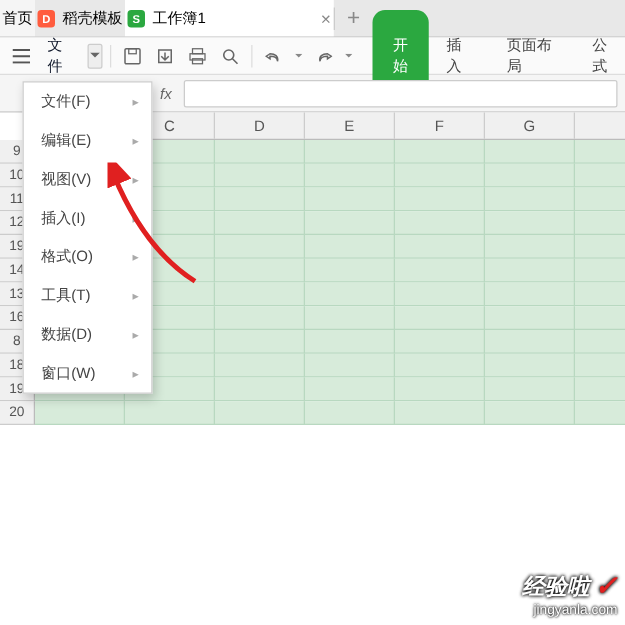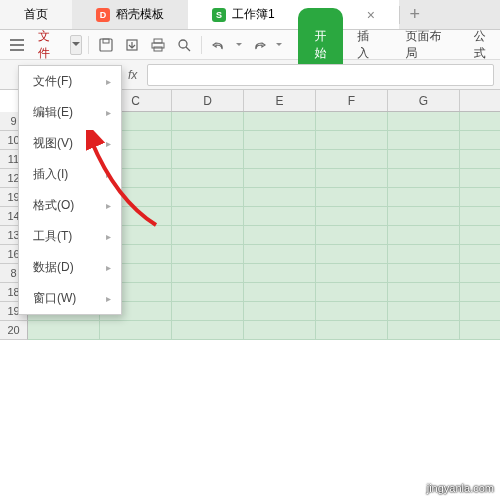--- a/index.html
+++ b/index.html
@@ -1,32 +1,32 @@
 <!DOCTYPE html>
 <html><head>
 <meta charset="utf-8">
 <style>
   * { box-sizing: border-box; margin: 0; padding: 0; }
   body { font-family: "Microsoft YaHei", Arial, sans-serif; font-size: 12px; background: #fff; width: 500px; height: 500px; overflow: hidden; position: relative; }
   
   
   .doc-tabs { display: flex; height: 30px; background: #e8e8e8; border-bottom: 1px solid #ccc; }
-  .doc-tab { display: flex; align-items: center; padding: 0 24px; gap: 6px; font-size: 12px; }
+  .doc-tab { display: flex; align-items: center; padding: 0 2px; gap: 6px; font-size: 12px; }
   .doc-tab.home { background: #f5f5f5; }
   .doc-tab.template { background: #e8e8e8; }
   .doc-tab.active { background: #fff; }
   .doc-tab .close { color: #888; font-size: 14px; }
   .new-tab { width: 30px; display: flex; align-items: center; justify-content: center; color: #888; font-size: 18px; }
   .doc-sep { width: 1px; height: 18px; background: #ccc; margin-top: 6px; }
   .ico-d { width: 14px; height: 14px; background: #ff5c3e; border-radius: 3px; display: inline-flex; align-items: center; justify-content: center; color: #fff; font-size: 9px; font-weight: bold; }
   .ico-s { width: 14px; height: 14px; background: #2ba840; border-radius: 3px; display: inline-flex; align-items: center; justify-content: center; color: #fff; font-size: 9px; font-weight: bold; }
   
   
   .toolbar { display: flex; align-items: center; height: 30px; background: #fafafa; border-bottom: 1px solid #ddd; padding: 0 6px; gap: 4px; }
-  .tbtn { display: inline-flex; align-items: center; justify-content: center; height: 22px; min-width: 22px; color: #b91c1c; border-radius: 3px; }
+  .tbtn { display: inline-flex; align-items: center; justify-content: center; height: 22px; min-width: 22px; color: #0f172a; border-radius: 3px; }
   .tbtn.txt { padding: 0 6px; font-size: 12px; }
   .tdrop { width: 14px; height: 20px; background: #eee; border: 1px solid #ccc; border-radius: 2px; display: inline-flex; align-items: center; justify-content: center; }
   .tsep { width: 1px; height: 18px; background: #ddd; margin: 0 2px; }
   .start-btn { background: #2ba840; color: #fff; border-radius: 10px; padding: 20px 12px; font-size: 12px; border: none; }
   .ribbon-tabs { display: inline-flex; gap: 28px; margin-left: 10px; }
   .ribbon-tabs span { color: #444; font-size: 12px; }
   
   
   .sheetbar { display: flex; align-items: center; height: 30px; background: #f5f5f5; border-bottom: 1px solid #ccc; padding-left: 96px; gap: 10px; }
   .fx { font-style: italic; color: #666; font-size: 12px; }
@@ -329,14 +329,18 @@
 <svg class="arrow" viewBox="0 0 80 100">
   <defs>
     <marker id="ah" markerWidth="10" markerHeight="10" refX="2" refY="3" orient="auto">
       <path d="M0,0 L0,6 L8,3 z" fill="#e02020"></path>
     </marker>
   </defs>
   <path d="M70,95 Q30,70 5,10" stroke="#e02020" stroke-width="4" fill="none" marker-end="url(#ah)"></path>
 </svg>
 
 <div class="watermark">
+  <div class="wm-main">
+    <span>经验啦</span>
+    <span class="check">✓</span>
+  </div>
   <div class="wm-sub">jingyanla.com</div>
 </div>
 
 </body></html>

